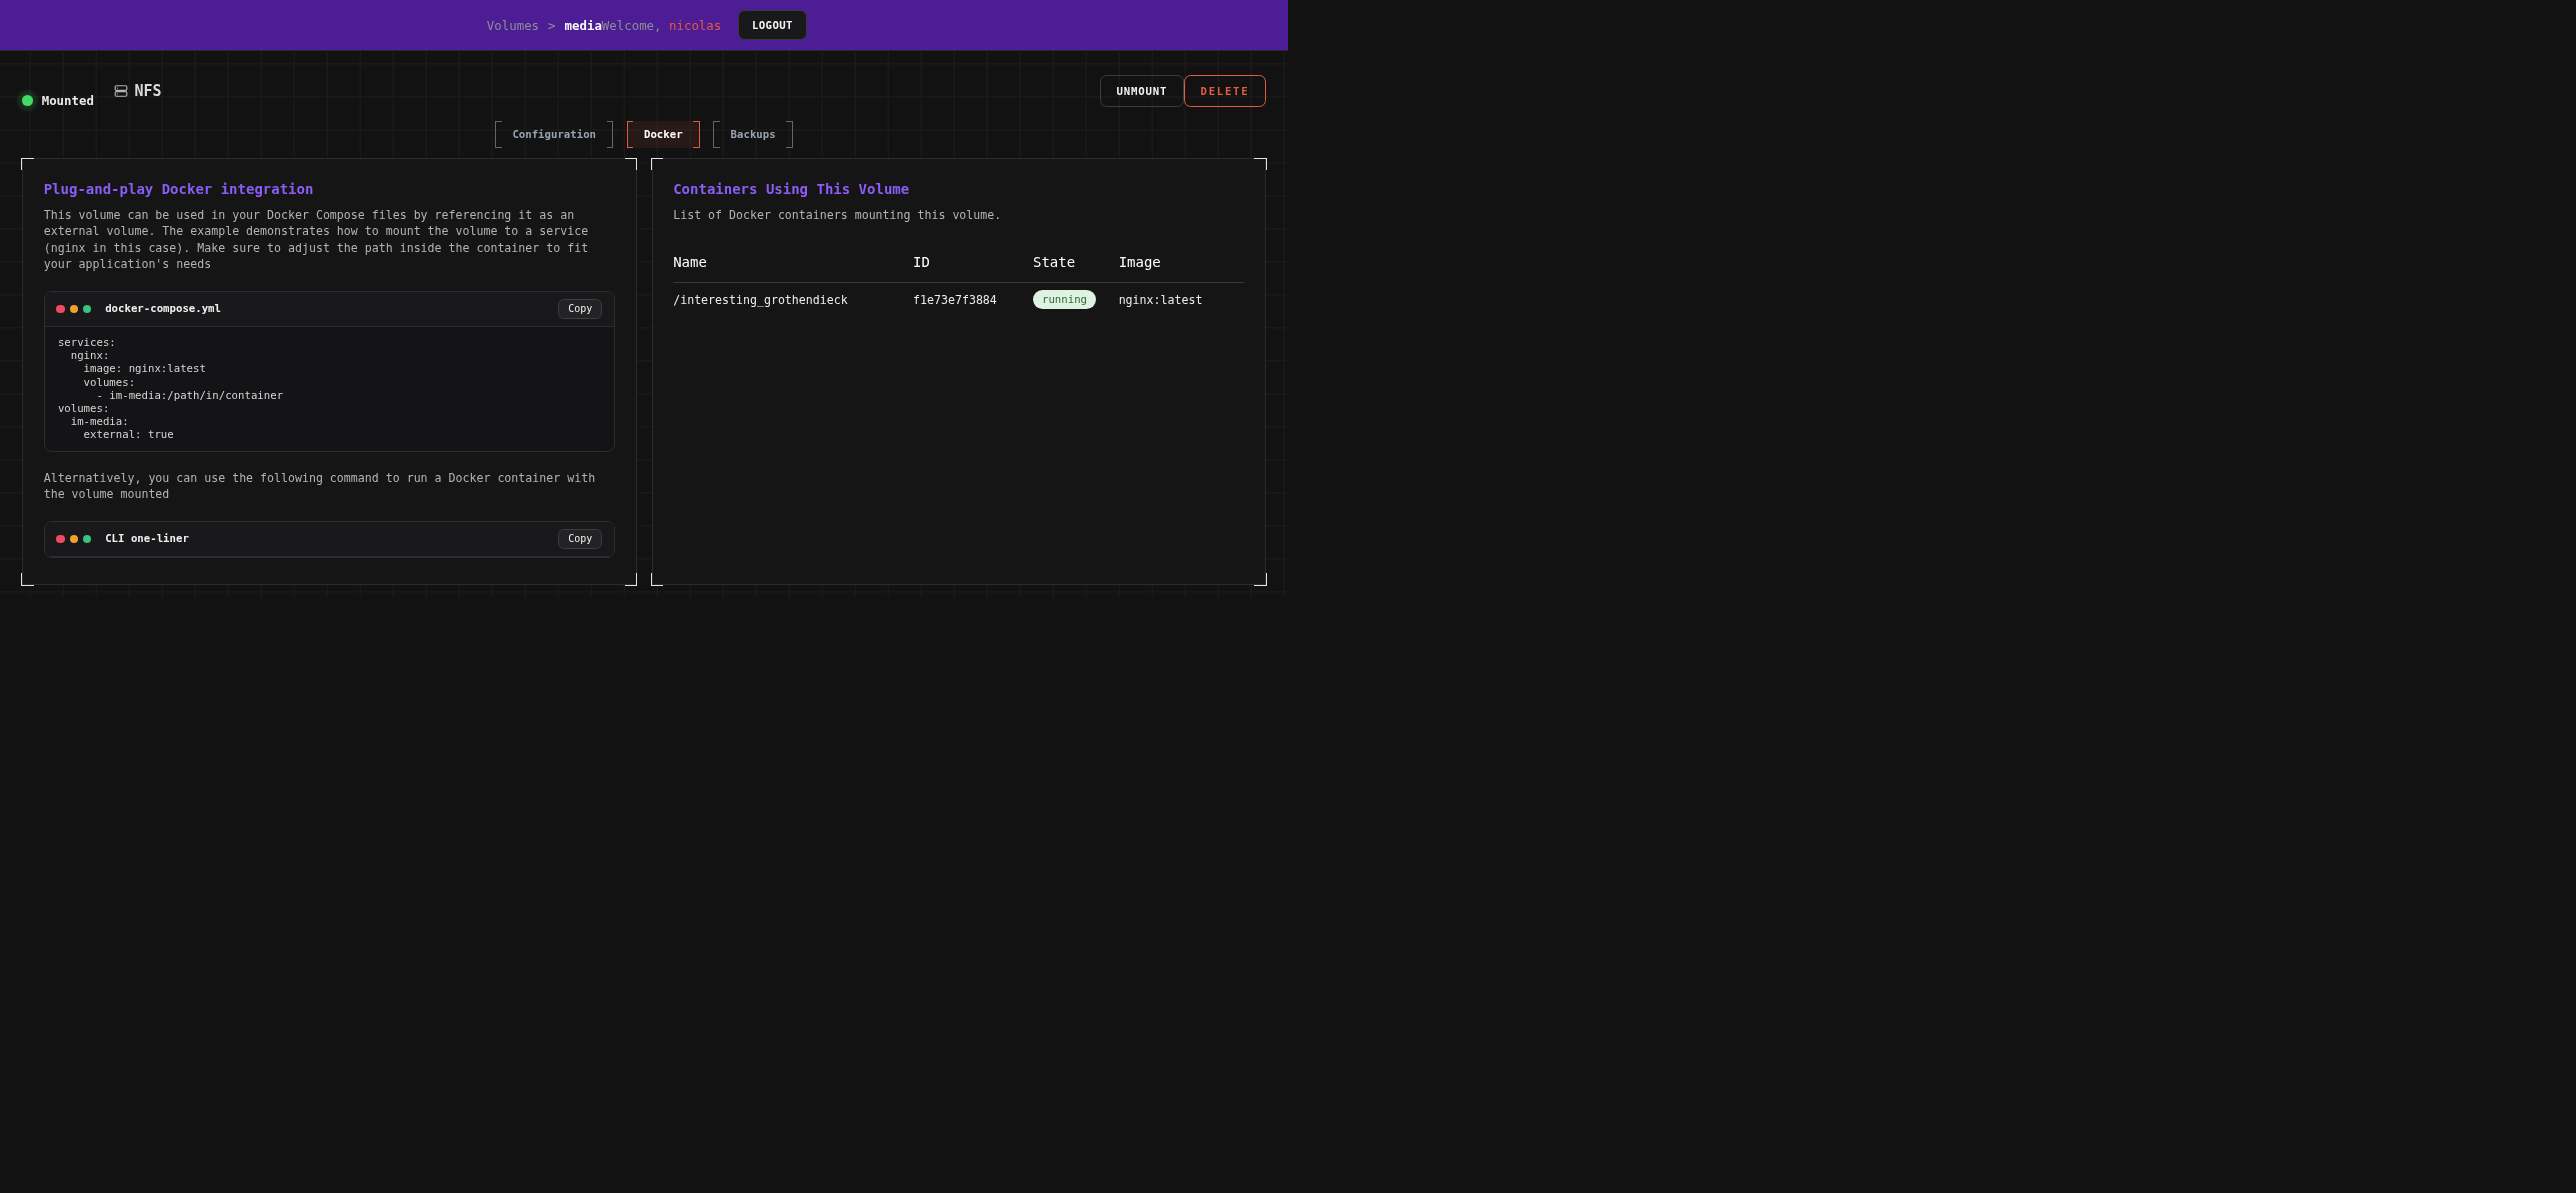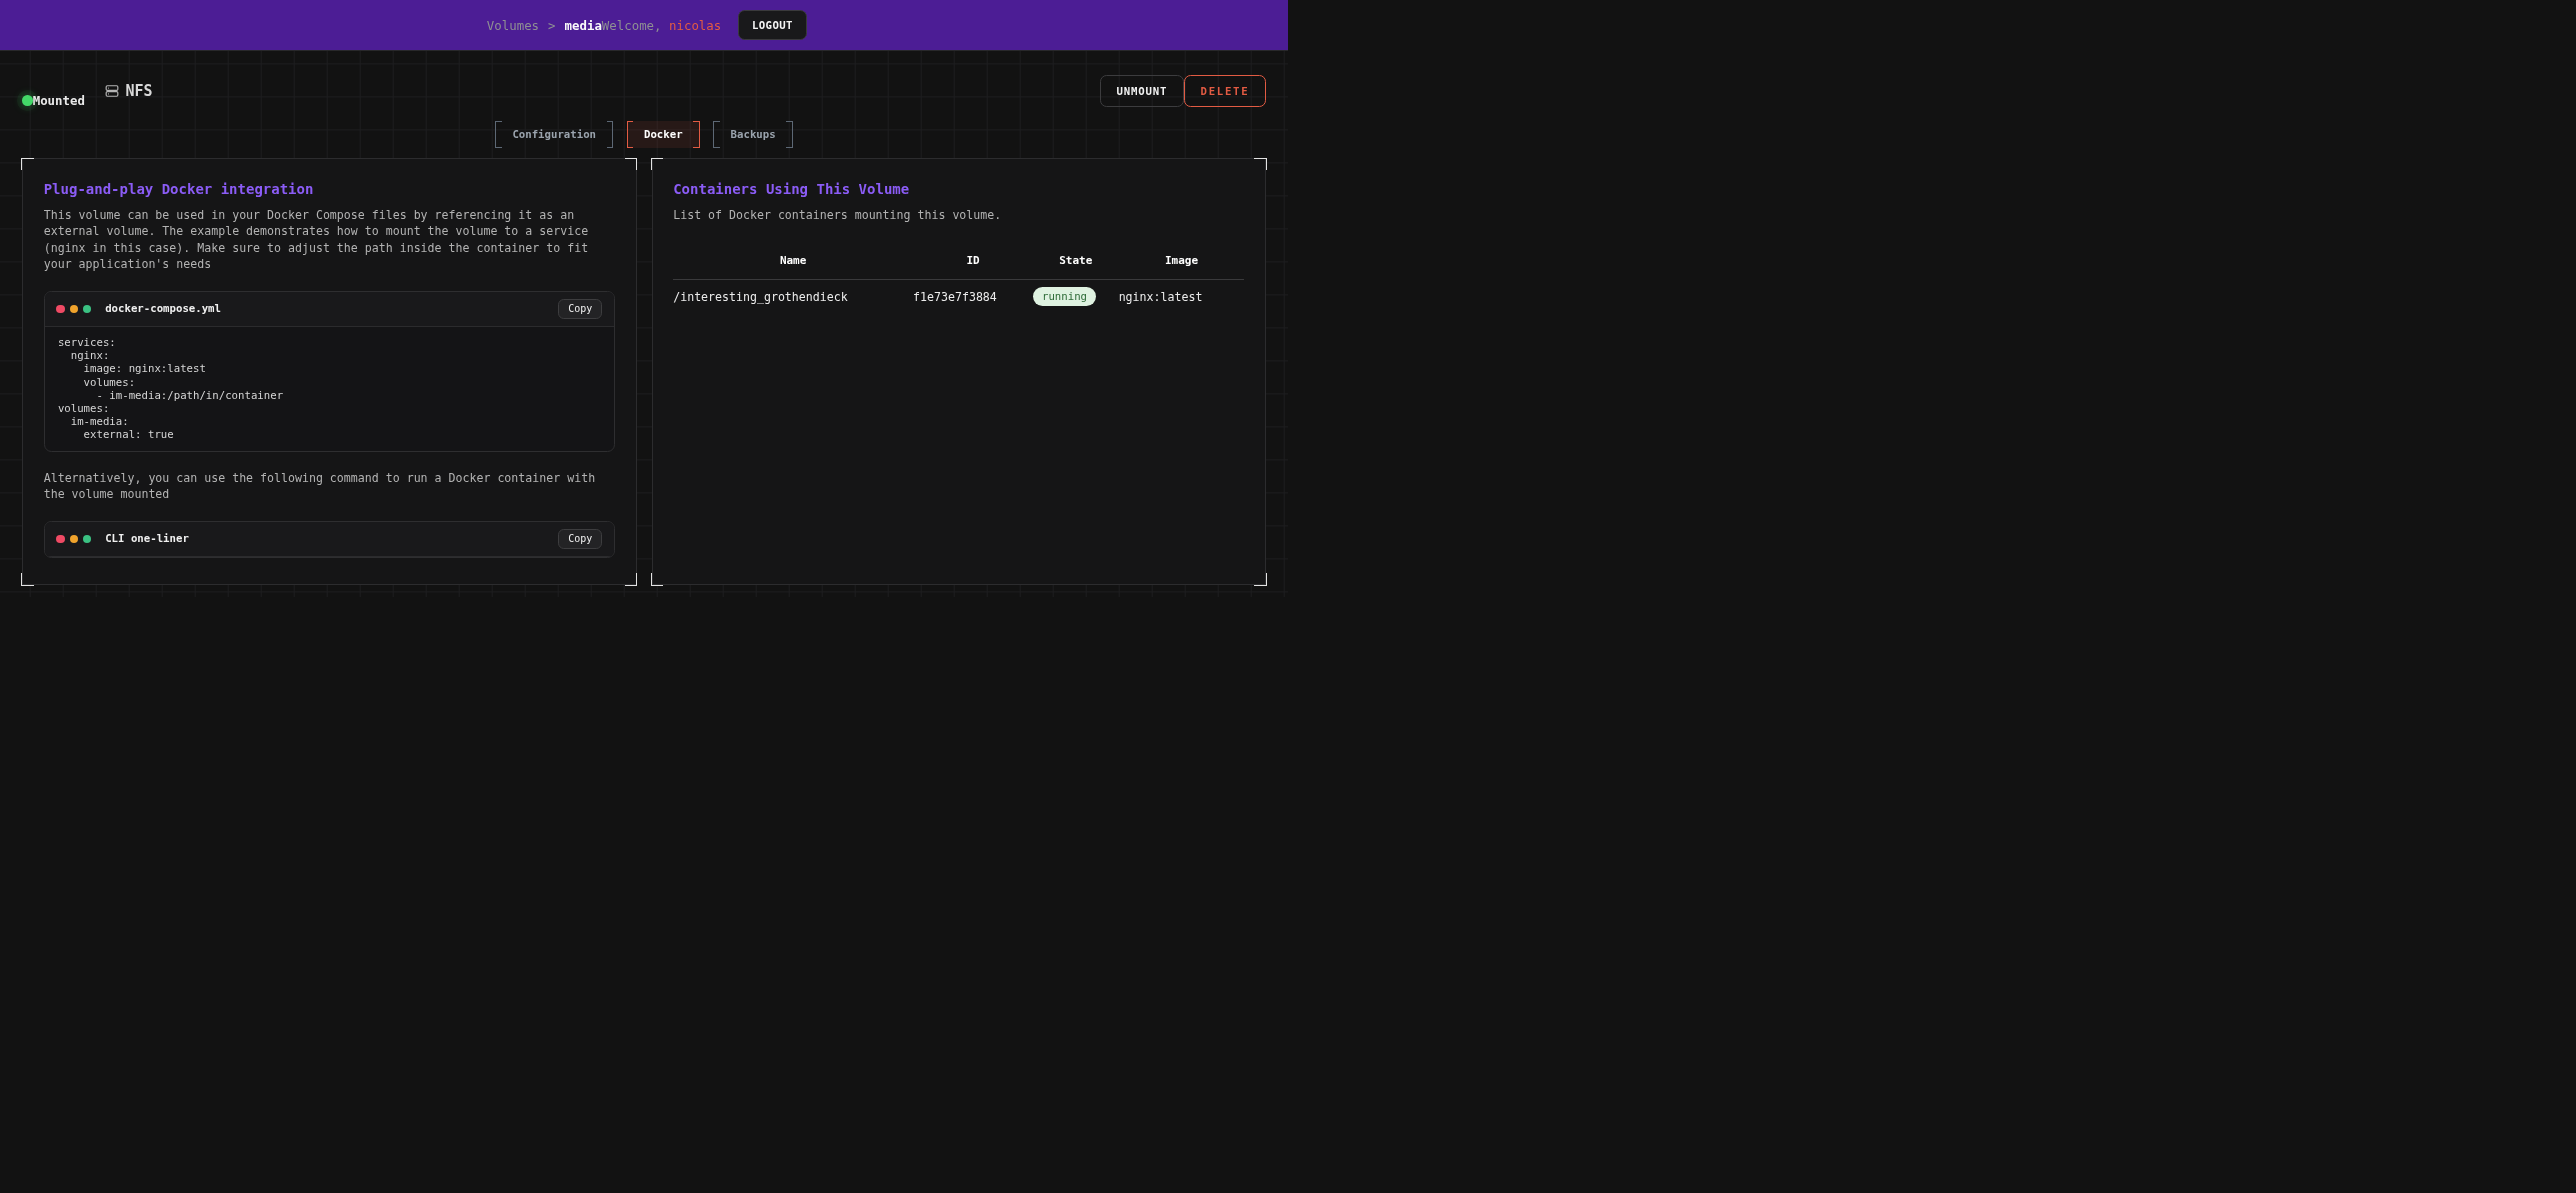--- a/index.html
+++ b/index.html
@@ -40,21 +40,21 @@
     background-size:33px 33px;
     background-position:-3.3px 12.4px;
   }
 
   
   .status-row {
     display:flex; justify-content:space-between; align-items:center;
     padding-top:25px; height:55px;
   }
   .status-left { display:flex; align-items:center; gap:20px; }
-  .mounted { display:flex; align-items:center; font-weight:bold; font-size:12.4px; color:#e9e9e9;margin-top:19px; }
+  .mounted { display:flex; align-items:center; gap:9px; font-weight:bold; font-size:12.4px; color:#e9e9e9;margin-top:19px; }
   .status-dot {
     width:10.7px; height:10.7px; border-radius:50%; background:#43d968;
     box-shadow:0 0 10px rgba(67,217,104,.4), 0 0 0 5px rgba(67,217,104,.06);
   }
   .driver { display:flex; align-items:center; gap:6.6px; font-weight:bold; font-size:15px; color:#d8d8d8; }
   .driver svg { display:block; }
   .action-buttons { display:flex; }
   .btn {
     border-radius:6.6px; font-weight:bold; font-size:10.7px;
     padding:8.3px 15.7px; background:transparent; font-family:inherit; cursor:pointer;
@@ -109,21 +109,21 @@
     margin-left:auto; background:#232325; border:0.8px solid #3d3d3f;
     border-radius:5.8px; color:#f0f0f0; font-size:10px; padding:3.3px 9px;
     font-family:inherit; cursor:pointer;
   }
   .cb-body { padding:9px 13.2px; }
   .cb-body pre { margin:0; font-size:10.7px; line-height:13.2px; color:#d6d6d6; font-family:inherit; }
 
   
   .containers-table { width:100%; border-collapse:collapse; margin-top:23px; }
   .containers-table th {
-    text-align:center; font-size:11px; font-weight:bold; color:#ffffff;
+    text-align:left; font-size:14px; font-weight:normal; color:#ffffff;
     padding:8.3px 0 11.6px; border-bottom:0.8px solid #3a3a3c;
   }
   .containers-table td { font-size:11.6px; color:#ececec; padding:7.4px 0; }
   .containers-table tbody tr { border-bottom:0.8px solid #242426; }
   .containers-table tbody tr:last-child { border-bottom:none; }
   .col-name  { width:42%; }
   .col-id    { width:21%; }
   .col-state { width:15%; }
   .col-image { width:22%; }
   .pill {

